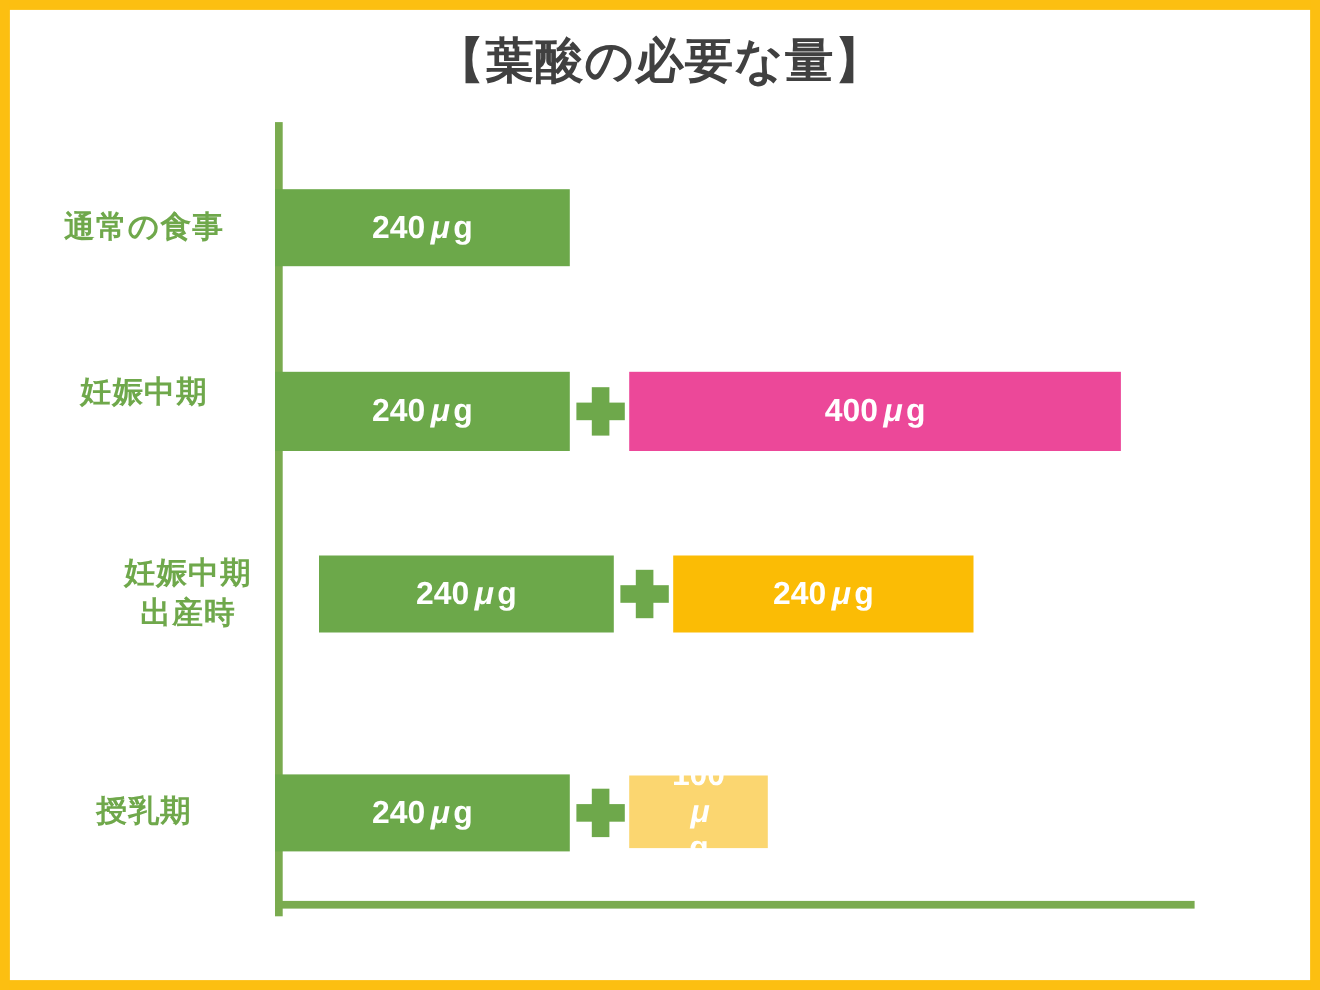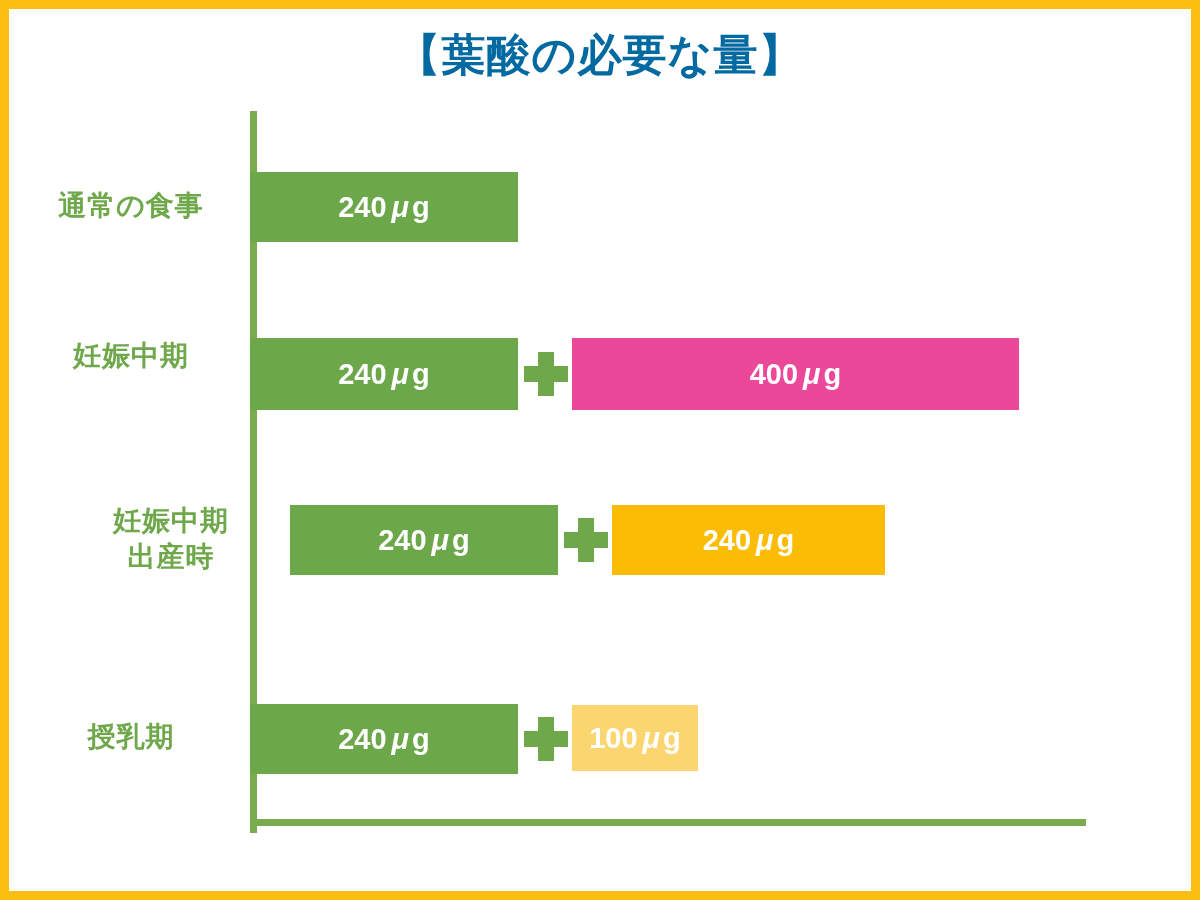--- a/index.html
+++ b/index.html
@@ -29,21 +29,21 @@
   
   .title {
     position: absolute;
     left: 0;
     top: 26px;
     width: 1200px;
     text-align: center;
     font-size: 44px;
     font-weight: bold;
     letter-spacing: 1px;
-    color: #0369a1;
+    color: #404040;
     white-space: nowrap;
   }
 
   
   .axis-v {
     position: absolute;
     left: 250px;
     top: 111px;
     width: 7px;
     height: 722px;
@@ -185,20 +185,20 @@
     </div>
     <div class="bar bar-base" style="top:0;height:70px;background:#6ca84a;">
       <span>240</span>
       <span class="mu">μ</span>
       <span class="unit">g</span>
     </div>
     <div class="plus" style="top:13px;">
       <i class="h"></i>
       <i class="v"></i>
     </div>
-    <div class="bar bar-add" style="top:1px;height:66px;width:126px;background:#fbd670;">
+    <div class="bar bar-add" style="top:1px;height:66px;width:126px;background:#fbd670;flex-direction:column;">
       <span>100</span>
       <span class="mu">μ</span>
       <span class="unit">g</span>
     </div>
   </div>
 
 </div>
 
 </body></html>

